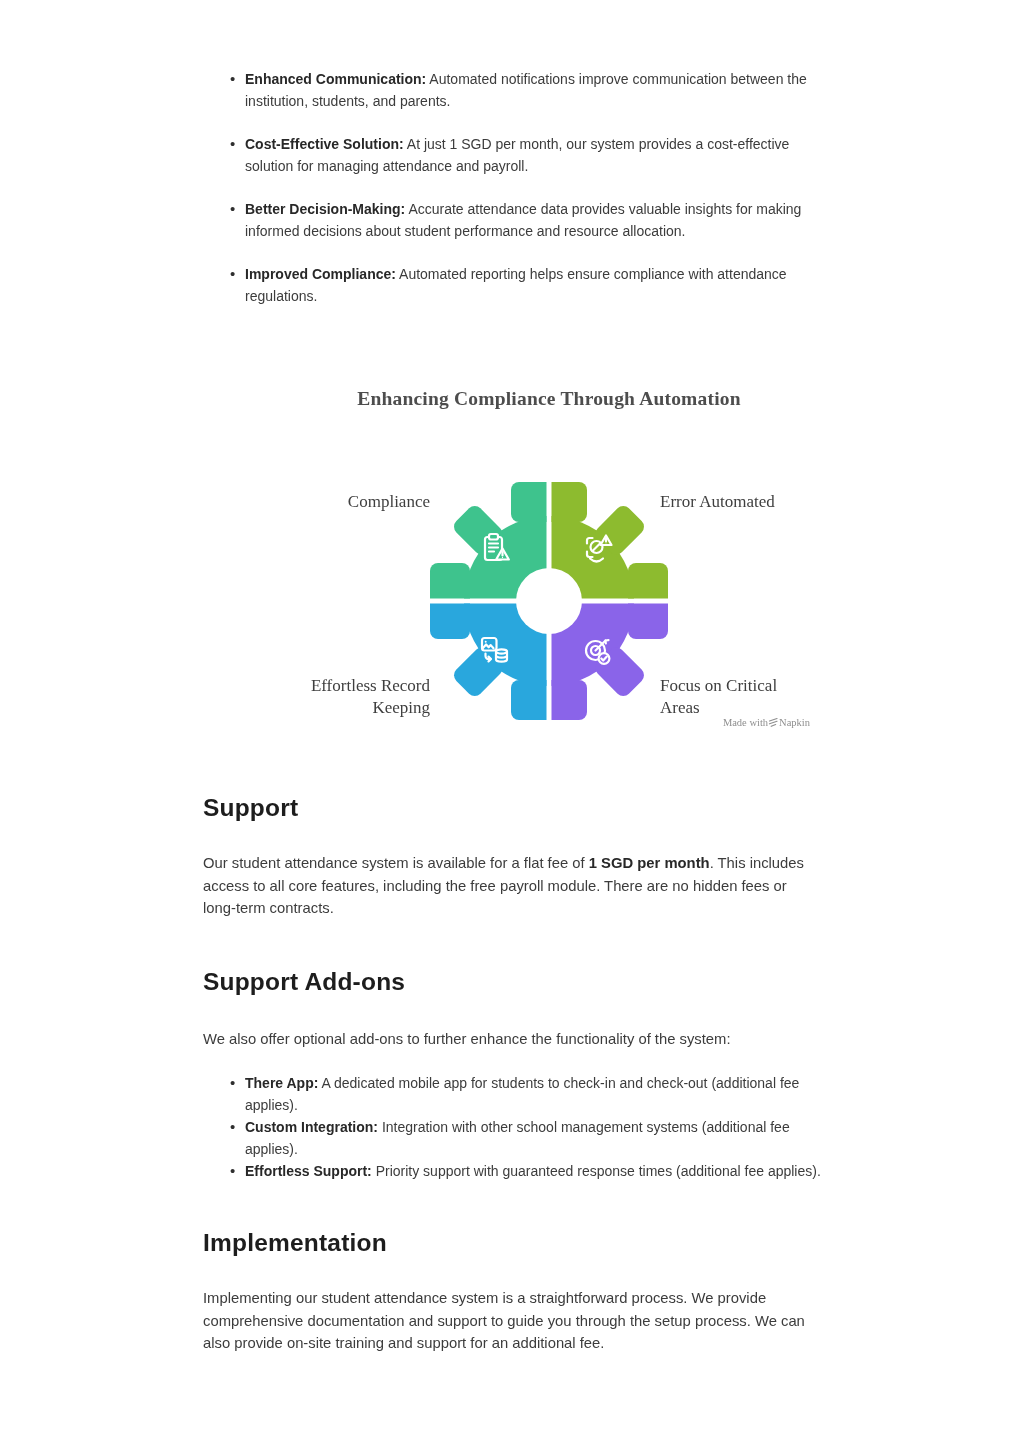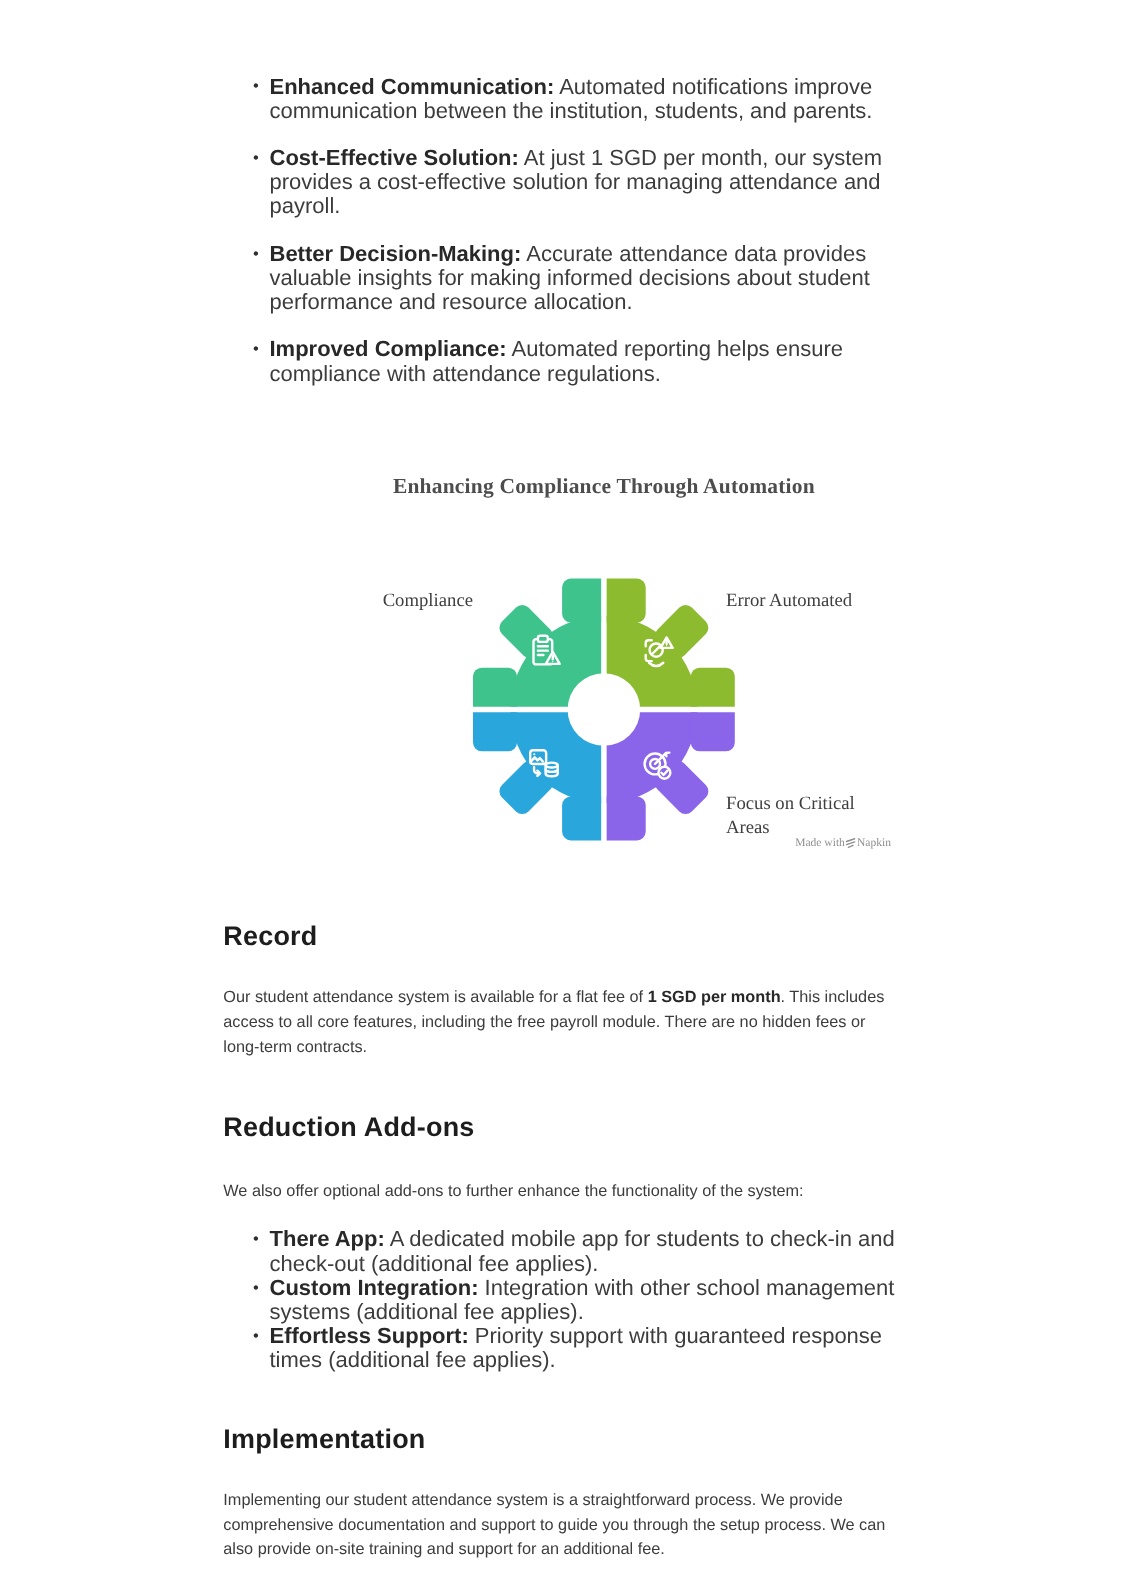--- a/index.html
+++ b/index.html
@@ -2,21 +2,21 @@
 <html><head>
 <meta charset="utf-8">
 <style>
   html,body{margin:0;padding:0;background:#ffffff;}
   body{width:1023px;height:1448px;overflow:hidden;
        font-family:"Liberation Sans","DejaVu Sans",sans-serif;color:#3c3c3c;}
   .content{box-sizing:border-box;width:1023px;padding:68px 200px 40px 203px;}
 
   
   ul.doclist{list-style:none;margin:0;padding:0 0 0 42px;}
-  ul.doclist li{position:relative;font-size:20px;line-height:22px;color:#3c3c3c;}
+  ul.doclist li{position:relative;font-size:14px;line-height:22px;color:#3c3c3c;}
   ul.doclist li::before{content:"\2022";position:absolute;left:-15px;top:0;
        color:#2f2f2f;font-size:15px;line-height:22px;}
   ul.doclist.spaced li{margin-bottom:21px;}
   ul.doclist.spaced li:last-child{margin-bottom:0;}
   .lead{font-weight:700;color:#282828;}
 
   
   h2.sec{font-size:24.5px;line-height:30px;font-weight:700;color:#1d1d1d;
        margin:0;letter-spacing:.2px;}
   h2.m-pricing{margin-top:41px;}
@@ -147,35 +147,36 @@
           <path d="M7.5,-11.5 L-2.5,-1.5"></path>
           <path d="M7.5,-11.5 l3,-0.3 M7.5,-11.5 l0.3,3"></path>
           <circle cx="6" cy="6.5" r="5.4" fill="#8A64E9"></circle>
           <path d="M3.3,6.5 l1.9,2 3.6,-3.9"></path>
         </g>
       </svg>
     </div>
 
     <div class="qlabel lbl-tl">Compliance</div>
     <div class="qlabel lbl-tr">Error Automated</div>
+    <div class="qlabel lbl-bl">Effortless Record Keeping</div>
     <div class="qlabel lbl-br">Focus on Critical Areas</div>
 
     <div class="attribution">
       <span>Made with</span>
       <svg width="11" height="11" viewBox="0 0 11 11">
         <path d="M1.5,4 L9,1.5 M1.5,6.8 L9,4.3 M3.2,9.3 L7.6,7.5" stroke="#8f8f8f" stroke-width="1.2" stroke-linecap="round" fill="none"></path>
       </svg>
       <span>Napkin</span>
     </div>
   </div>
 
-  <h2 class="sec m-pricing">Record</h2>
+  <h2 class="sec m-pricing">Support</h2>
   <p class="body"><span>Our student attendance system is available for a flat fee of </span><span class="b">1 SGD per month</span><span>. This includes access to all core features, including the free payroll module. There are no hidden fees or long-term contracts.</span></p>
 
-  <h2 class="sec m-addons">Reduction Add-ons</h2>
+  <h2 class="sec m-addons">Support Add-ons</h2>
   <p class="body intro">We also offer optional add-ons to further enhance the functionality of the system:</p>
   <ul class="doclist m-addonlist">
     <li>
       <span class="lead">There App:</span>
       <span>A dedicated mobile app for students to check-in and check-out (additional fee applies).</span>
     </li>
     <li>
       <span class="lead">Custom Integration:</span>
       <span>Integration with other school management systems (additional fee applies).</span>
     </li>

